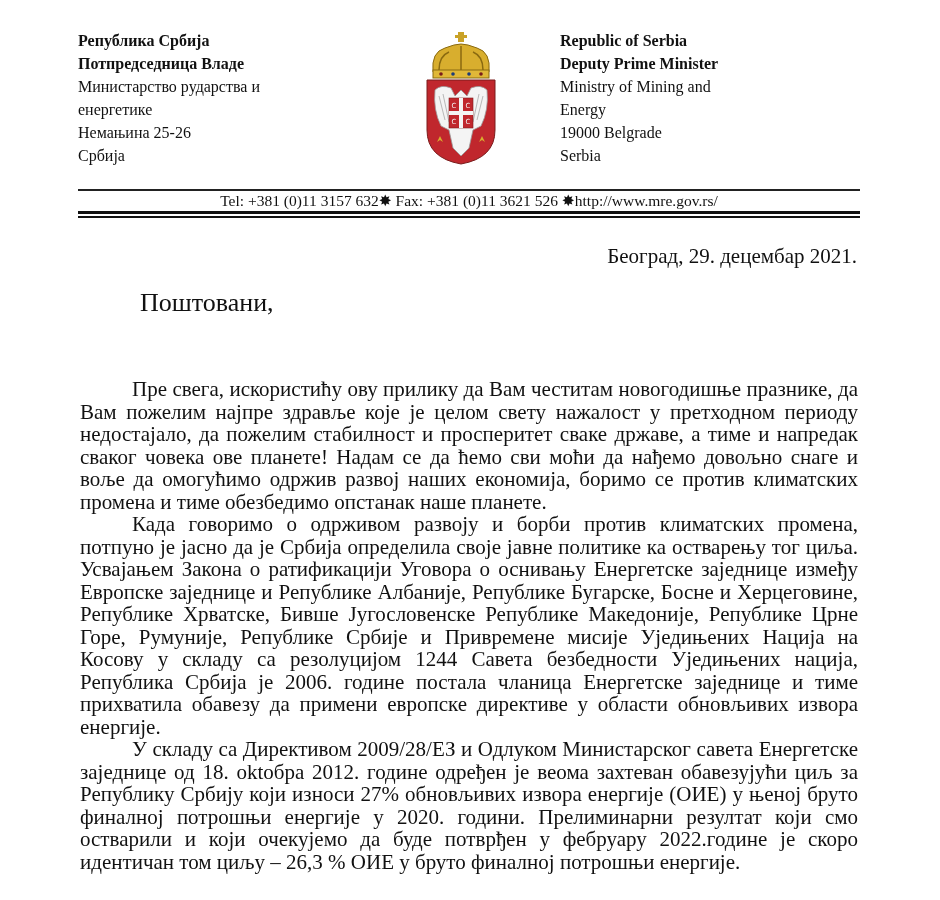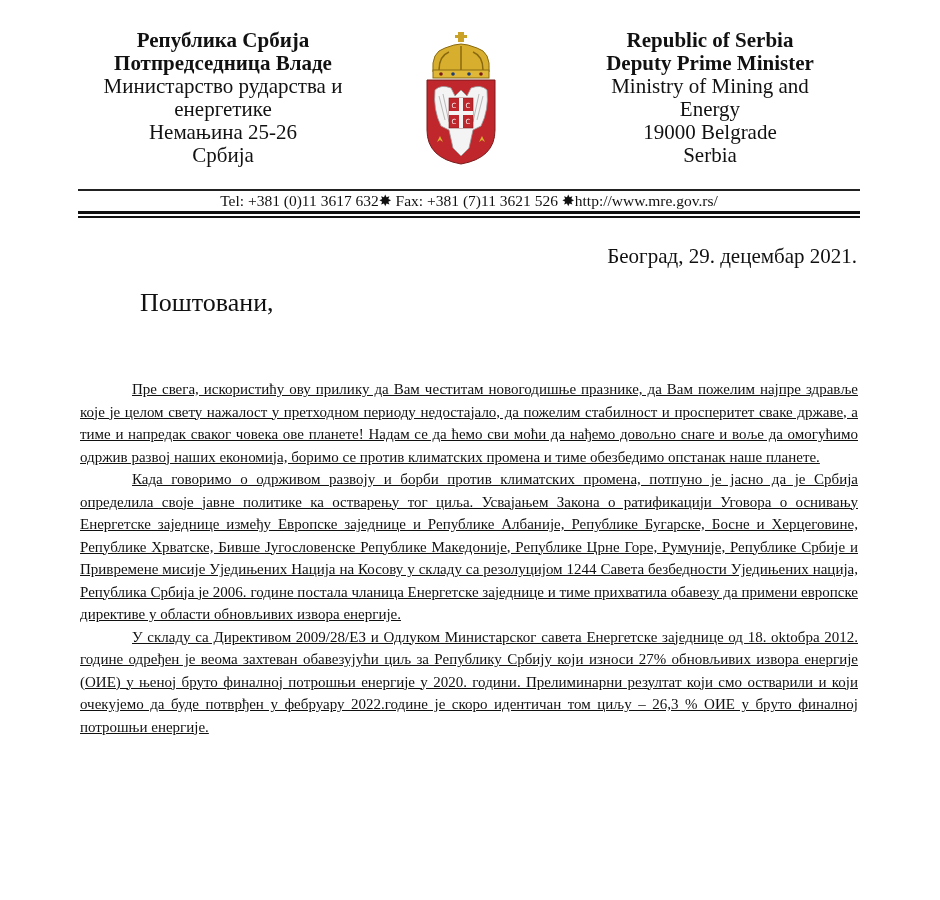--- a/index.html
+++ b/index.html
@@ -2,39 +2,39 @@
 <html><head>
 <meta charset="utf-8">
 <style>
   html, body { margin: 0; padding: 0; background: #ffffff; }
   body {
     width: 940px; height: 900px; position: relative; overflow: hidden;
     font-family: "Liberation Serif", "DejaVu Serif", serif;
     color: #111111;
   }
   .hdr-col {
-    position: absolute; top: 29px; text-align: center;
-    font-size: 21px; line-height: 23px;
+    position: absolute; top: 29px; 
+    font-size: 16px; line-height: 23px;
   }
   .hdr-col .b { font-weight: bold; }
   #hdr-left { left: 78px; width: 290px; }
   #hdr-right { left: 560px; width: 300px; }
   #crest { position: absolute; left: 425px; top: 30px; width: 72px; height: 135px; }
   .rule-top { position: absolute; left: 78px; width: 782px; top: 189px; height: 2px; background: #222; }
   #contact {
     position: absolute; left: 78px; width: 782px; top: 192px; text-align: center;
     font-size: 15.5px; line-height: 18px;
   }
   .rule-dbl1 { position: absolute; left: 78px; width: 782px; top: 211px; height: 3px; background: #111; }
   .rule-dbl2 { position: absolute; left: 78px; width: 782px; top: 216px; height: 2px; background: #111; }
   #date { position: absolute; right: 83px; top: 244px; font-size: 21px; }
   #salutation { position: absolute; left: 140px; top: 288px; font-size: 26px; }
   #body {
     position: absolute; left: 80px; width: 778px; top: 378px;
-    font-size: 15px; line-height: 22.5px; text-align: justify; text-decoration: underline;
+    font-size: 21px; line-height: 22.5px; text-align: justify;
   }
   #body p { margin: 0; text-indent: 52px; }
 </style>
 </head>
 <body>
 
 <div id="hdr-left" class="hdr-col">
   <div class="b">Република Србија</div>
   <div class="b">Потпредседница Владе</div>
   <div>Министарство рударства  и</div>
@@ -81,21 +81,21 @@
 <div id="hdr-right" class="hdr-col">
   <div class="b">Republic of Serbia</div>
   <div class="b">Deputy Prime Minister</div>
   <div>Ministry of Mining and</div>
   <div>Energy</div>
   <div>19000 Belgrade</div>
   <div>Serbia</div>
 </div>
 
 <div class="rule-top"></div>
-<div id="contact">Tel: +381 (0)11 3617 632✸ Fax: +381 (7)11 3621 526 ✸http://www.mre.gov.rs/</div>
+<div id="contact">Tel: +381 (0)11 3157 632✸ Fax: +381 (0)11 3621 526 ✸http://www.mre.gov.rs/</div>
 <div class="rule-dbl1"></div>
 <div class="rule-dbl2"></div>
 
 <div id="date">Београд, 29. децембар 2021.</div>
 <div id="salutation">Поштовани,</div>
 
 <div id="body">
   <p>Пре свега,  искористићу ову прилику да Вам честитам новогодишње празнике, да Вам пожелим најпре здравље које је целом свету нажалост у претходном периоду недостајало, да пожелим стабилност и просперитет сваке државе, а тиме и напредак сваког човека ове планете! Надам се да ћемо сви моћи да нађемо довољно снаге и воље да омогућимо одржив развој наших економија, боримо се против климатских промена и тиме обезбедимо опстанак наше планете.</p>
   <p>Када говоримо о одрживом развоју и борби против климатских промена, потпуно је јасно да је Србија определила своје јавне политике ка остварењу тог циља. Усвајањем Закона о ратификацији Уговора о оснивању Енергетске заједнице између Европске заједнице и Републике Албаније, Републике Бугарске, Босне и Херцеговине, Републике Хрватске, Бивше Југословенске Републике Македоније, Републике Црне Горе, Румуније, Републике Србије и Привремене мисије Уједињених Нација на Косову у складу са резолуцијом 1244 Савета безбедности Уједињених нација, Република Србија је 2006. године постала чланица Енергетске заједнице и тиме прихватила обавезу да примени европске директиве у области обновљивих извора енергије.</p>
   <p>У складу са Директивом 2009/28/ЕЗ и Одлуком Министарског савета Енергетске заједнице од 18. oktобра 2012. године одређен је веома захтеван обавезујући циљ за Републику Србију који износи 27% обновљивих извора енергије (ОИЕ) у њеној бруто финалној потрошњи енергије у 2020. години. Прелиминарни резултат који смо остварили и који очекујемо да буде потврђен у фебруару 2022.године је скоро идентичан том циљу – 26,3 % ОИЕ у бруто финалној потрошњи енергије.</p>

